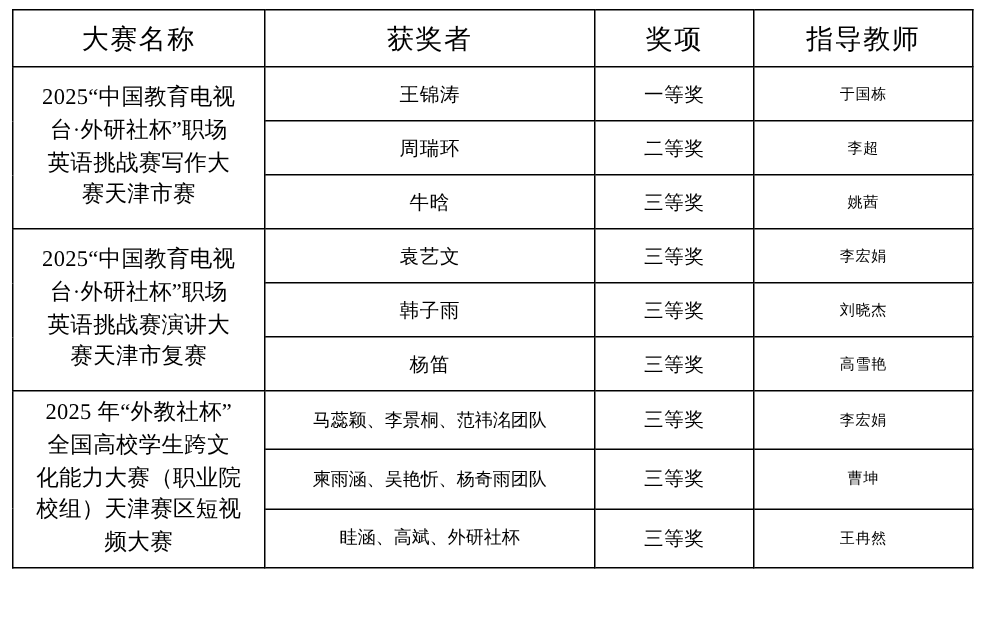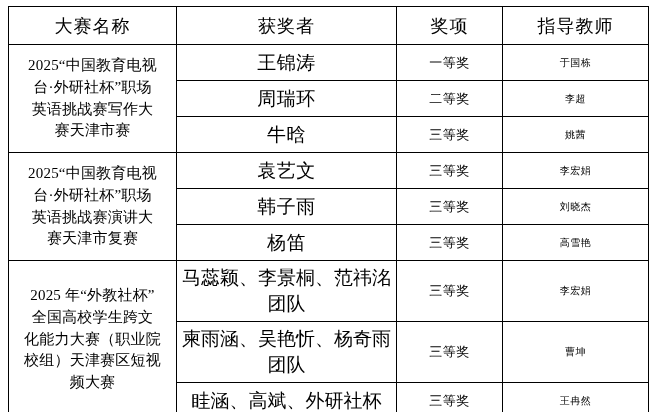--- a/index.html
+++ b/index.html
@@ -48,25 +48,25 @@
   }
   .group-cell {
     font-size: 15px;
     line-height: 1.45;
     text-align: left;
     padding: 4px 6px;
     letter-spacing: 0.2px;
   }
   .group-cell .line { display: block; white-space: nowrap; }
   .cell-winner {
-    font-size: 19px;
+    font-size: 13px;
     height: 36px;
     letter-spacing: 0.5px;
   }
-  .cell-winner.tight { letter-spacing: 0px; font-size: 19px; }
+  .cell-winner.tight { letter-spacing: 0px; font-size: 12px; }
   .cell-prize {
     font-size: 13px;
     height: 36px;
     letter-spacing: 0.5px;
   }
   .cell-teacher {
     font-size: 10px;
     height: 36px;
     letter-spacing: 0.5px;
   }

